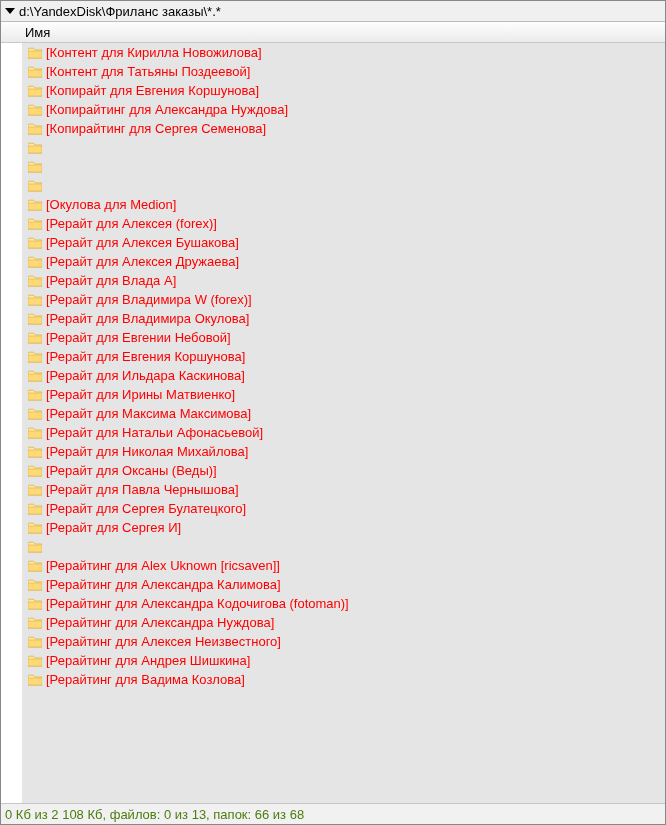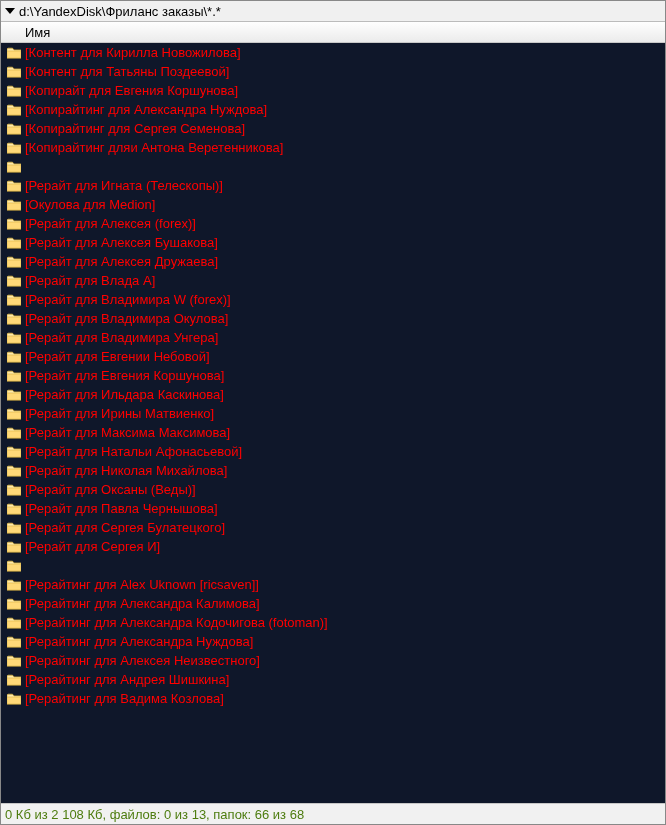--- a/index.html
+++ b/index.html
@@ -44,21 +44,22 @@
     border-bottom: 1px solid #c8c8c8;
     height: 20px;
     display: flex;
     align-items: center;
     padding: 0 24px;
     font-size: 13px;
   }
   .file-list {
     flex: 1 1 auto;
     overflow: hidden;
-    background: #0f172a;
+    background: #e5e5e5;
+    margin-left: 21px;
   }
   .row {
     display: flex;
     align-items: center;
     height: 19px;
     padding-left: 6px;
     font-size: 13px;
     line-height: 19px;
     white-space: nowrap;
     cursor: default;
@@ -144,38 +145,36 @@
         </span>
         <span class="fname">[Копирайтинг для Сергея Семенова]</span>
       </div>
       <div class="row">
         <span class="folder-icon">
           <svg viewBox="0 0 14 12" width="14" height="12">
             <path d="M0 2 L0 11 L14 11 L14 3 L7 3 L5.5 1.2 L1 1.2 Z" fill="#ffe9a8" stroke="#d8b445" stroke-width="0.8"></path>
             <path d="M0 4 L14 4 L14 11 L0 11 Z" fill="#ffd978" stroke="#d8b445" stroke-width="0.6"></path>
           </svg>
         </span>
-        <span class="fname">[Копирайтинг дляи Антона Веретенникова]</span>
-      </div>
-      <div class="row">
-        <span class="folder-icon">
-          <svg viewBox="0 0 14 12" width="14" height="12">
-            <path d="M0 2 L0 11 L14 11 L14 3 L7 3 L5.5 1.2 L1 1.2 Z" fill="#ffe9a8" stroke="#d8b445" stroke-width="0.8"></path>
-            <path d="M0 4 L14 4 L14 11 L0 11 Z" fill="#ffd978" stroke="#d8b445" stroke-width="0.6"></path>
-          </svg>
-        </span>
-      </div>
-      <div class="row">
-        <span class="folder-icon">
-          <svg viewBox="0 0 14 12" width="14" height="12">
-            <path d="M0 2 L0 11 L14 11 L14 3 L7 3 L5.5 1.2 L1 1.2 Z" fill="#ffe9a8" stroke="#d8b445" stroke-width="0.8"></path>
-            <path d="M0 4 L14 4 L14 11 L0 11 Z" fill="#ffd978" stroke="#d8b445" stroke-width="0.6"></path>
-          </svg>
-        </span>
-        <span class="fname">[Рерайт  для Игната (Телескопы)]</span>
+      </div>
+      <div class="row">
+        <span class="folder-icon">
+          <svg viewBox="0 0 14 12" width="14" height="12">
+            <path d="M0 2 L0 11 L14 11 L14 3 L7 3 L5.5 1.2 L1 1.2 Z" fill="#ffe9a8" stroke="#d8b445" stroke-width="0.8"></path>
+            <path d="M0 4 L14 4 L14 11 L0 11 Z" fill="#ffd978" stroke="#d8b445" stroke-width="0.6"></path>
+          </svg>
+        </span>
+      </div>
+      <div class="row">
+        <span class="folder-icon">
+          <svg viewBox="0 0 14 12" width="14" height="12">
+            <path d="M0 2 L0 11 L14 11 L14 3 L7 3 L5.5 1.2 L1 1.2 Z" fill="#ffe9a8" stroke="#d8b445" stroke-width="0.8"></path>
+            <path d="M0 4 L14 4 L14 11 L0 11 Z" fill="#ffd978" stroke="#d8b445" stroke-width="0.6"></path>
+          </svg>
+        </span>
       </div>
       <div class="row">
         <span class="folder-icon">
           <svg viewBox="0 0 14 12" width="14" height="12">
             <path d="M0 2 L0 11 L14 11 L14 3 L7 3 L5.5 1.2 L1 1.2 Z" fill="#ffe9a8" stroke="#d8b445" stroke-width="0.8"></path>
             <path d="M0 4 L14 4 L14 11 L0 11 Z" fill="#ffd978" stroke="#d8b445" stroke-width="0.6"></path>
           </svg>
         </span>
         <span class="fname">[Окулова для Medion]</span>
       </div>
@@ -225,29 +224,20 @@
         <span class="fname">[Рерайт для Владимира W (forex)]</span>
       </div>
       <div class="row">
         <span class="folder-icon">
           <svg viewBox="0 0 14 12" width="14" height="12">
             <path d="M0 2 L0 11 L14 11 L14 3 L7 3 L5.5 1.2 L1 1.2 Z" fill="#ffe9a8" stroke="#d8b445" stroke-width="0.8"></path>
             <path d="M0 4 L14 4 L14 11 L0 11 Z" fill="#ffd978" stroke="#d8b445" stroke-width="0.6"></path>
           </svg>
         </span>
         <span class="fname">[Рерайт для Владимира Окулова]</span>
-      </div>
-      <div class="row">
-        <span class="folder-icon">
-          <svg viewBox="0 0 14 12" width="14" height="12">
-            <path d="M0 2 L0 11 L14 11 L14 3 L7 3 L5.5 1.2 L1 1.2 Z" fill="#ffe9a8" stroke="#d8b445" stroke-width="0.8"></path>
-            <path d="M0 4 L14 4 L14 11 L0 11 Z" fill="#ffd978" stroke="#d8b445" stroke-width="0.6"></path>
-          </svg>
-        </span>
-        <span class="fname">[Рерайт для Владимира Унгера]</span>
       </div>
       <div class="row">
         <span class="folder-icon">
           <svg viewBox="0 0 14 12" width="14" height="12">
             <path d="M0 2 L0 11 L14 11 L14 3 L7 3 L5.5 1.2 L1 1.2 Z" fill="#ffe9a8" stroke="#d8b445" stroke-width="0.8"></path>
             <path d="M0 4 L14 4 L14 11 L0 11 Z" fill="#ffd978" stroke="#d8b445" stroke-width="0.6"></path>
           </svg>
         </span>
         <span class="fname">[Рерайт для Евгении Небовой]</span>
       </div>

